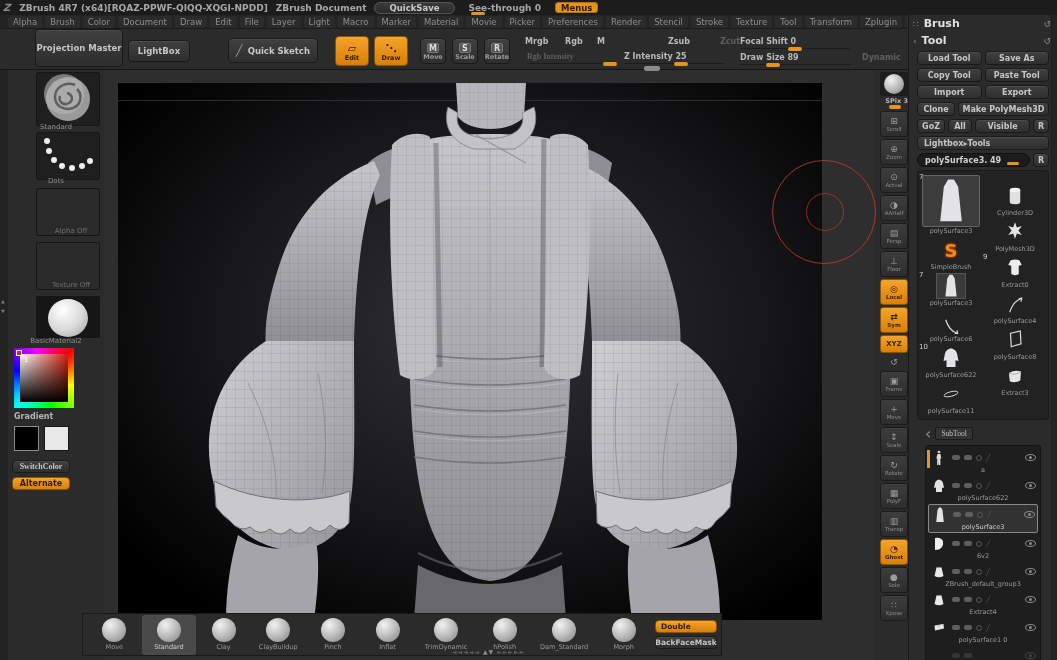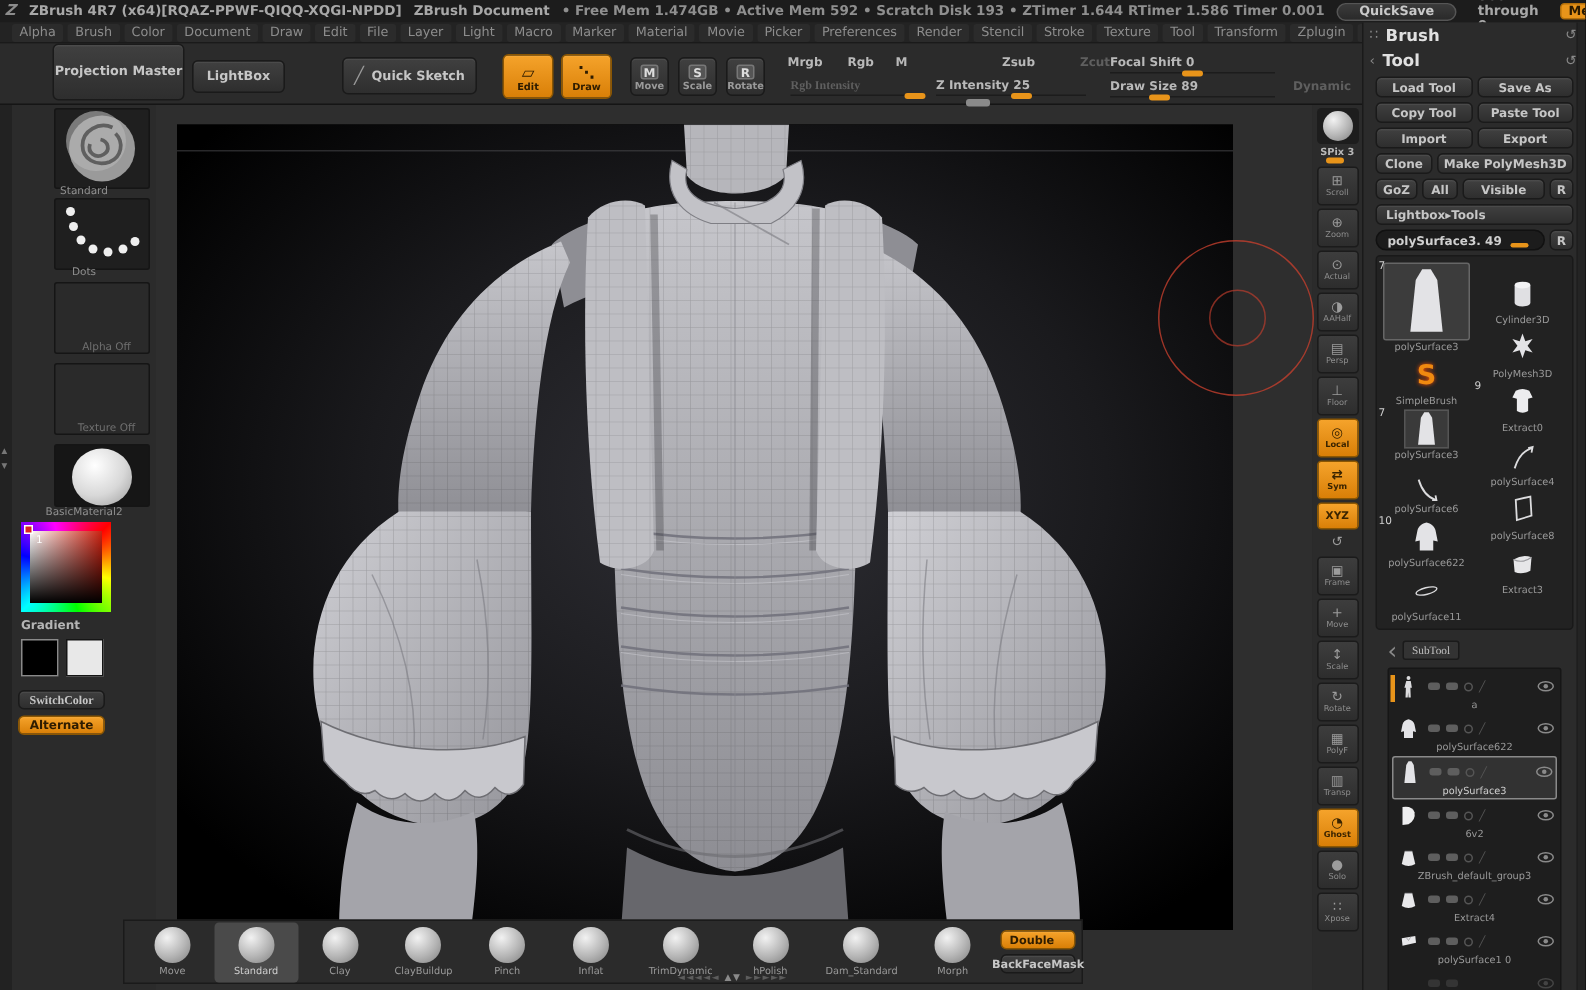--- a/index.html
+++ b/index.html
@@ -78,27 +78,27 @@
 
   
   .bottomshelf { position:absolute; left:82px; top:613px; width:640px; height:43px; background:#2b2b2b;
                  border:1px solid #1a1a1a; display:flex; align-items:center; padding:0 4px; z-index:30; }
   .bbrush { width:56px; height:40px; display:flex; flex-direction:column; align-items:center; justify-content:center; gap:1px; }
   .bbrush .bimg { width:24px; height:24px; }
   .bbrush .bname { font-size:6.5px; color:#9a9a9a; white-space:nowrap; }
   .bbrush.sel { background:#4a4a4a; border-radius:3px; }
   .bbrush.sel .bname { color:#cfcfcf; }
   .bs-right { display:flex; flex-direction:column; gap:3px; margin-left:4px; }
-  .bs-right .btn { width:50px; height:13px; font-size:7.5px; }
+  .bs-right .btn { width:62px; height:13px; font-size:7.5px; }
   .pager { position:absolute; left:452px; top:648px; z-index:31; font-size:6px; color:#5c5c5c; letter-spacing:1px; }
   .pager b { color:#8a8a8a; }
 
   
   .rightshelf { position:absolute; left:875px; top:70px; width:33px; height:590px; background:#2b2b2b;
-                display:flex; flex-direction:column; align-items:center; padding-top:2px; }
+                display:flex; flex-direction:column; align-items:flex-end; padding-top:2px; }
   .rs-item { width:28px; height:26px; margin-bottom:2px; display:flex; flex-direction:column; align-items:center;
              justify-content:center; background:linear-gradient(#3d3d3d,#2d2d2d); border:1px solid #1b1b1b; border-radius:3px; }
   .rs-item .g { font-size:9px; line-height:10px; color:#9c9c9c; }
   .rs-item .l { font-size:5.5px; line-height:7px; color:#8d8d8d; white-space:nowrap; }
   .rs-item.orange { background:linear-gradient(#f5a32b,#d97f07); border-color:#8a5603; }
   .rs-item.orange .g, .rs-item.orange .l { color:#3a2400; font-weight:bold; }
   .rs-item.plain { background:none; border:none; }
   .rs-bpr { width:28px; height:24px; border-radius:3px; background:#1d1d1d; display:flex; align-items:center; justify-content:center; margin-bottom:1px; }
   .rs-spix { position:relative; font-size:6.5px; font-weight:bold; color:#b9b9b9; margin-bottom:6px; }
   .rs-spix .knob { left:4px; width:12px; bottom:-4px; }
@@ -197,21 +197,20 @@
       </symbol>
   </defs>
 </svg>
 
 <div id="app">
 
   <div class="titlebar">
     <span class="tb-logo">Z</span>
     <span class="tb-text">ZBrush 4R7 (x64)[RQAZ-PPWF-QIQQ-XQGI-NPDD]</span>
     <span class="tb-text">ZBrush Document</span>
-    <span class="tb-text" style="color:#8f8f8f;">• Free Mem 1.474GB • Active Mem 592 • Scratch Disk 193 • ZTimer 1.644 RTimer 1.586 Timer 0.001</span>
     <span class="tb-btn">QuickSave</span>
     <span class="tb-slider"><span>See-through 0</span><span class="handle"></span></span>
     <span class="tb-orange">Menus</span>
 
   </div>
 
   <div class="menubar">
     <span class="menu-item">Alpha</span>
     <span class="menu-item">Brush</span>
     <span class="menu-item">Color</span>

